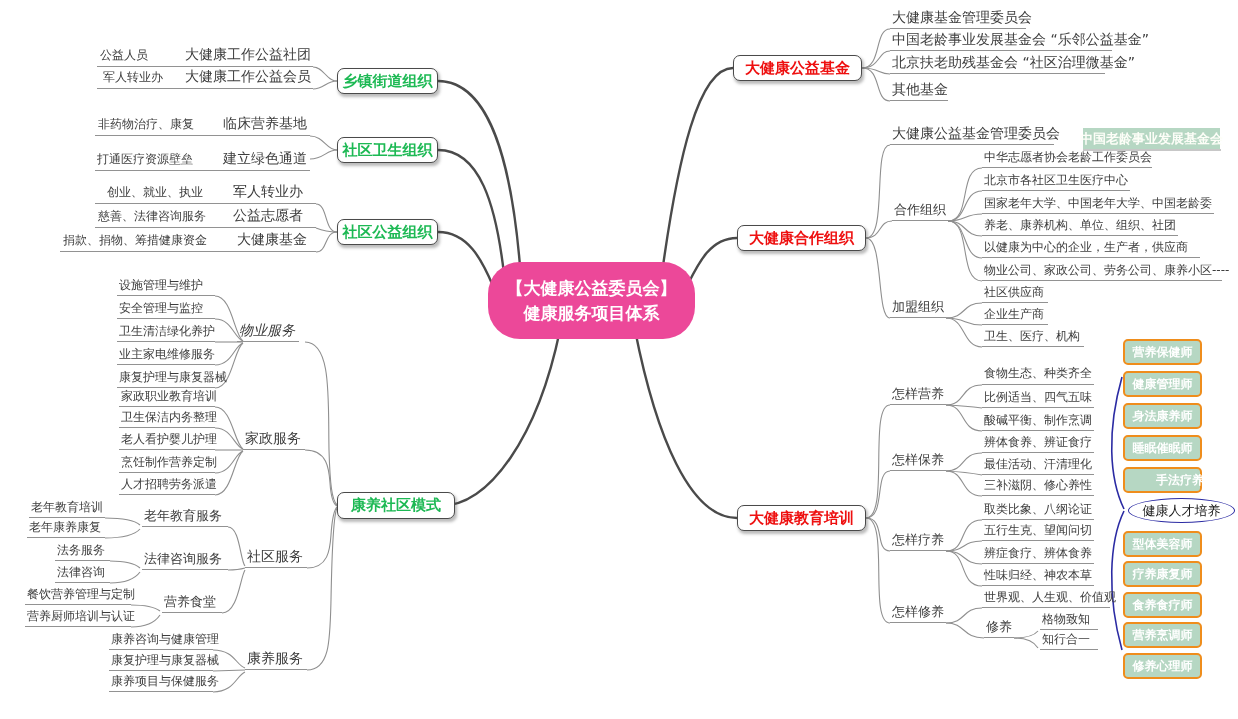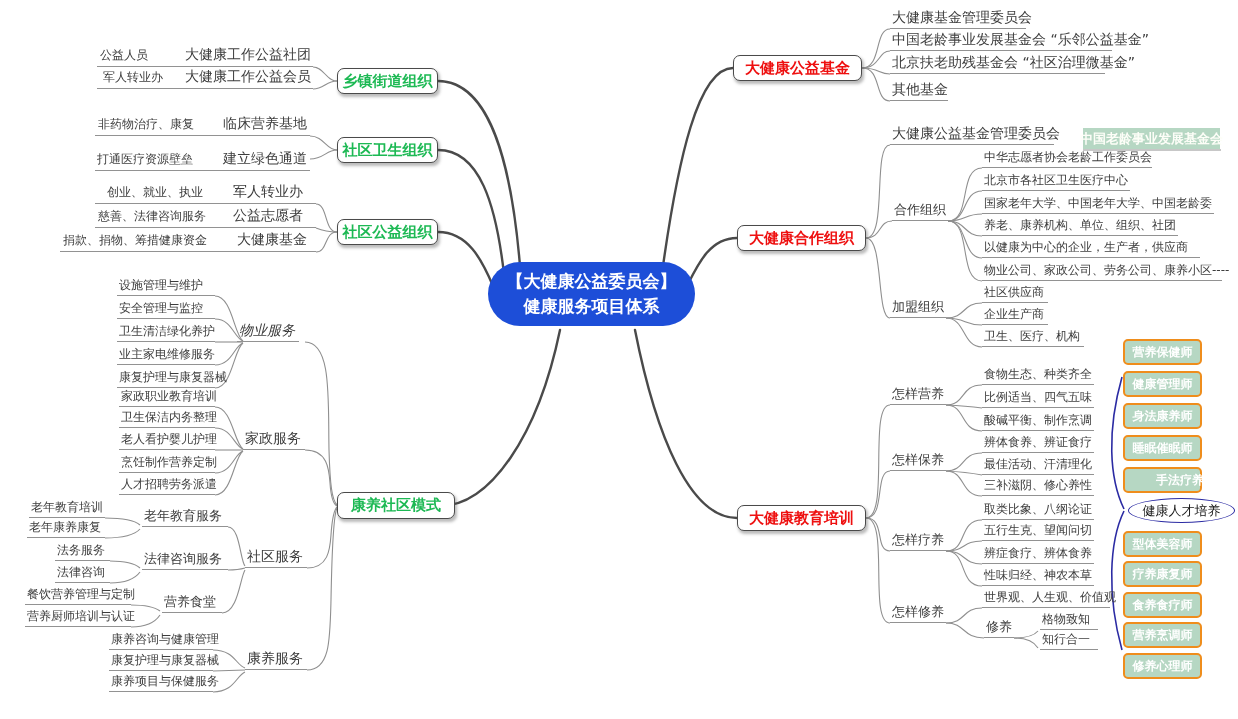--- a/index.html
+++ b/index.html
@@ -21,21 +21,21 @@
   .leaf.t-lg{line-height:18px;}
 
   
   .bbox{position:absolute;background:#fff;border:1.4px solid #4a4a4a;border-radius:7px;
         font-weight:bold;font-size:15px;display:flex;align-items:center;justify-content:center;
         box-shadow:1.5px 2.5px 3px rgba(60,60,60,.35);box-sizing:border-box;white-space:nowrap;}
   .green{color:#1db954;}
   .red{color:#ee1010;}
 
   
-  .center{position:absolute;left:488px;top:262px;width:207px;height:64px;background:#1d4ed8;
+  .center{position:absolute;left:488px;top:262px;width:207px;height:77px;background:#ec4899;
           border-radius:32px;color:#fff;font-weight:bold;font-size:17px;display:flex;
           flex-direction:column;align-items:center;justify-content:center;line-height:1.45;}
 
   
   .tag{position:absolute;left:1123px;width:79px;height:26px;background:#b6d7c3;border:2px solid #ef8d1c;
        border-radius:5px;color:#fff;font-size:12px;font-weight:bold;display:flex;align-items:center;
        justify-content:center;box-sizing:border-box;white-space:nowrap;}
   .flat-tag{position:absolute;left:1083px;top:128px;width:137px;height:21px;background:#b6d7c3;
        color:#fdfef8;font-size:13px;font-weight:bold;display:flex;align-items:center;justify-content:center;white-space:nowrap;}
   .ellipse{position:absolute;left:1128px;top:498px;width:107px;height:25px;background:#fff;
@@ -234,21 +234,21 @@
 <div class="leaf t-sm" style="left:982px;top:196px;width:228px;">国家老年大学、中国老年大学、中国老龄委</div>
 <div class="leaf t-sm" style="left:982px;top:218px;width:192px;">养老、康养机构、单位、组织、社团</div>
 <div class="leaf t-sm" style="left:982px;top:240px;width:214px;">以健康为中心的企业，生产者，供应商</div>
 <div class="leaf t-sm" style="left:982px;top:263px;width:236px;">物业公司、家政公司、劳务公司、康养小区----</div>
 <div class="leaf t-md" style="left:890px;top:298px;width:52px;">加盟组织</div>
 <div class="leaf t-sm" style="left:982px;top:285px;width:62px;">社区供应商</div>
 <div class="leaf t-sm" style="left:982px;top:307px;width:62px;">企业生产商</div>
 <div class="leaf t-sm" style="left:982px;top:329px;width:98px;">卫生、医疗、机构</div>
 
 <div class="leaf t-md" style="left:890px;top:385px;width:52px;">怎样营养</div>
-<div class="leaf t-sm" style="left:982px;top:367px;width:108px;">食物生态、种类齐全</div>
+<div class="leaf t-sm" style="left:982px;top:367px;width:108px;font-family:Liberation Mono, monospace;">食物生态、种类齐全</div>
 <div class="leaf t-sm" style="left:982px;top:390px;width:108px;">比例适当、四气五味</div>
 <div class="leaf t-sm" style="left:982px;top:413px;width:108px;">酸碱平衡、制作烹调</div>
 <div class="leaf t-md" style="left:890px;top:451px;width:52px;">怎样保养</div>
 <div class="leaf t-sm" style="left:982px;top:435px;width:108px;">辨体食养、辨证食疗</div>
 <div class="leaf t-sm" style="left:982px;top:457px;width:108px;">最佳活动、汗清理化</div>
 <div class="leaf t-sm" style="left:982px;top:478px;width:108px;">三补滋阴、修心养性</div>
 <div class="leaf t-md" style="left:890px;top:531px;width:52px;">怎样疗养</div>
 <div class="leaf t-sm" style="left:982px;top:502px;width:108px;">取类比象、八纲论证</div>
 <div class="leaf t-sm" style="left:982px;top:523px;width:108px;">五行生克、望闻问切</div>
 <div class="leaf t-sm" style="left:982px;top:546px;width:108px;">辨症食疗、辨体食养</div>

